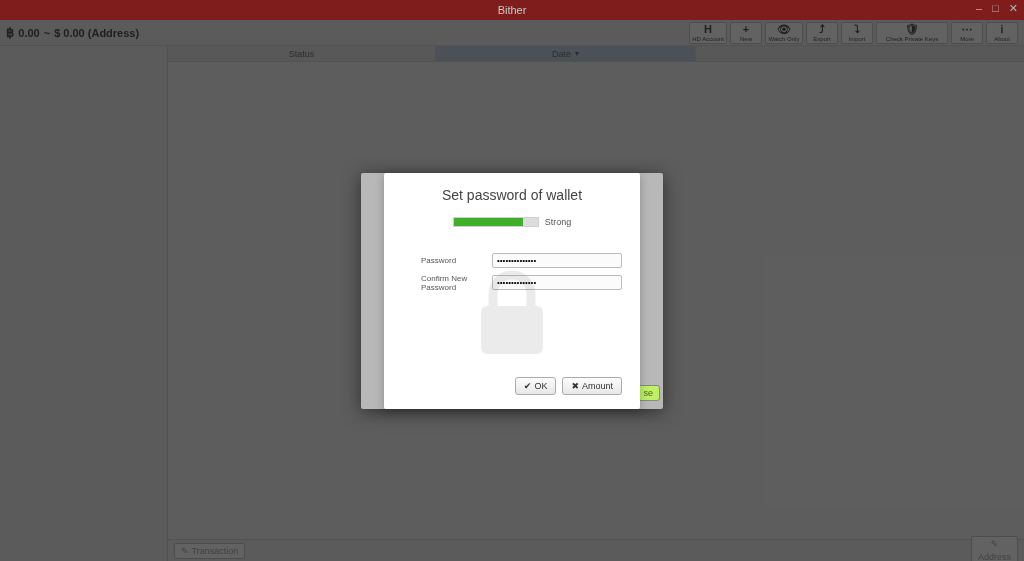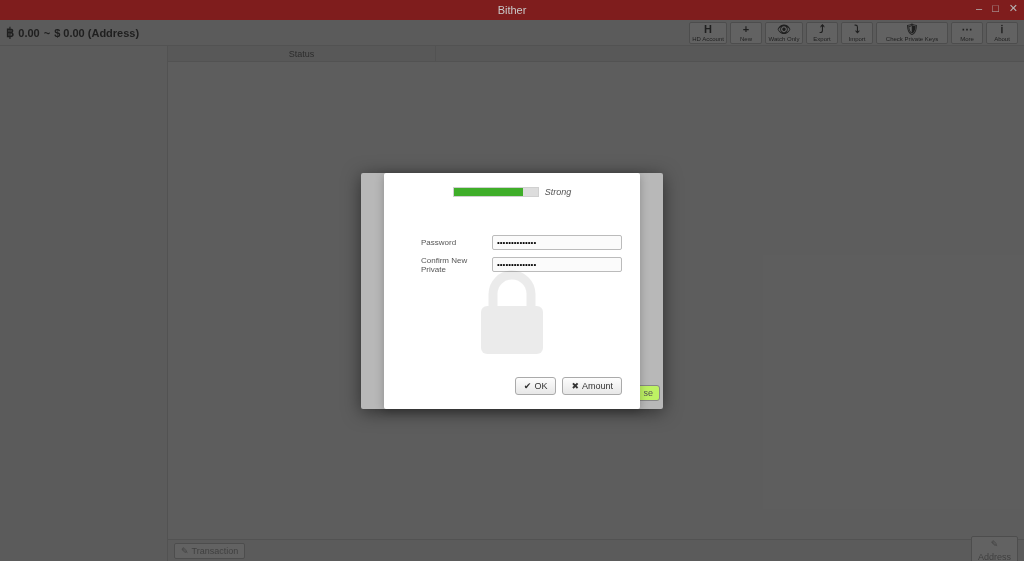--- a/index.html
+++ b/index.html
@@ -101,22 +101,21 @@
     left: 50%; top: 50%; transform: translate(-50%, -50%);
     border-radius: 2px; box-shadow: 0 2px 10px rgba(0,0,0,0.25);
     display: flex; flex-direction: column; padding: 14px 18px;
   }
   .modal-inner h2 {
     text-align: center; font-size: 14px; font-weight: normal; color: #444;
     margin-bottom: 14px;
   }
   .strength {
     display: flex; align-items: center; justify-content: center; gap: 6px;
-    margin-bottom: 38px;
-    font-style: italic;
+    margin-bottom: 26px;
   }
   .strength-bar {
     width: 86px; height: 10px; background: #ddd; border: 1px solid #d0d0d0; position: relative;
   }
   .strength-fill {
     height: 100%; background: #3fae29; width: 82%;
   }
   .strength-label { font-size: 9px; color: #555; }
 
   .lock-bg {
@@ -201,20 +200,24 @@
     </div>
   </div>
 
   <div class="content">
     <div class="sidebar"></div>
     <div class="main">
       <div class="colhead">
         <div class="col-status">
           <span>Status</span>
         </div>
+        <div class="col-date">
+          <span>Date</span>
+          <span class="sort">▾</span>
+        </div>
       </div>
       <div class="tablebody"></div>
       <div class="footer">
         <div class="fbtn">
           <span>✎</span>
           <span>Transaction</span>
         </div>
         <div class="fbtn right">
           <span>✎</span>
           <span>Address</span>
@@ -223,39 +226,40 @@
     </div>
   </div>
 
   <div class="overlay">
     <div class="modal-outer">
       <div class="outer-close">
         <span>se</span>
       </div>
 
       <div class="modal-inner">
+        <h2>Set password of wallet</h2>
 
         <div class="strength">
           <div class="strength-bar">
             <div class="strength-fill" style="width: 82%;"></div>
           </div>
           <span class="strength-label">Strong</span>
         </div>
 
         <svg class="lock-bg" width="78" height="90" viewBox="0 0 78 90">
           <rect x="8" y="38" width="62" height="48" rx="6" fill="#666"></rect>
           <path d="M20 38 v-12 a19 19 0 0 1 38 0 v12" fill="none" stroke="#666" stroke-width="9"></path>
         </svg>
 
         <div class="fieldrow">
           <label>Password</label>
           <input type="password" value="••••••••••••••" style="">
         </div>
         <div class="fieldrow">
-          <label>Confirm New Private</label>
+          <label>Confirm New Password</label>
           <input type="password" value="••••••••••••••" style="">
         </div>
 
         <div class="modal-buttons">
           <div class="mbtn">
             <span>✔</span>
             <span>OK</span>
           </div>
           <div class="mbtn">
             <span>✖</span>

